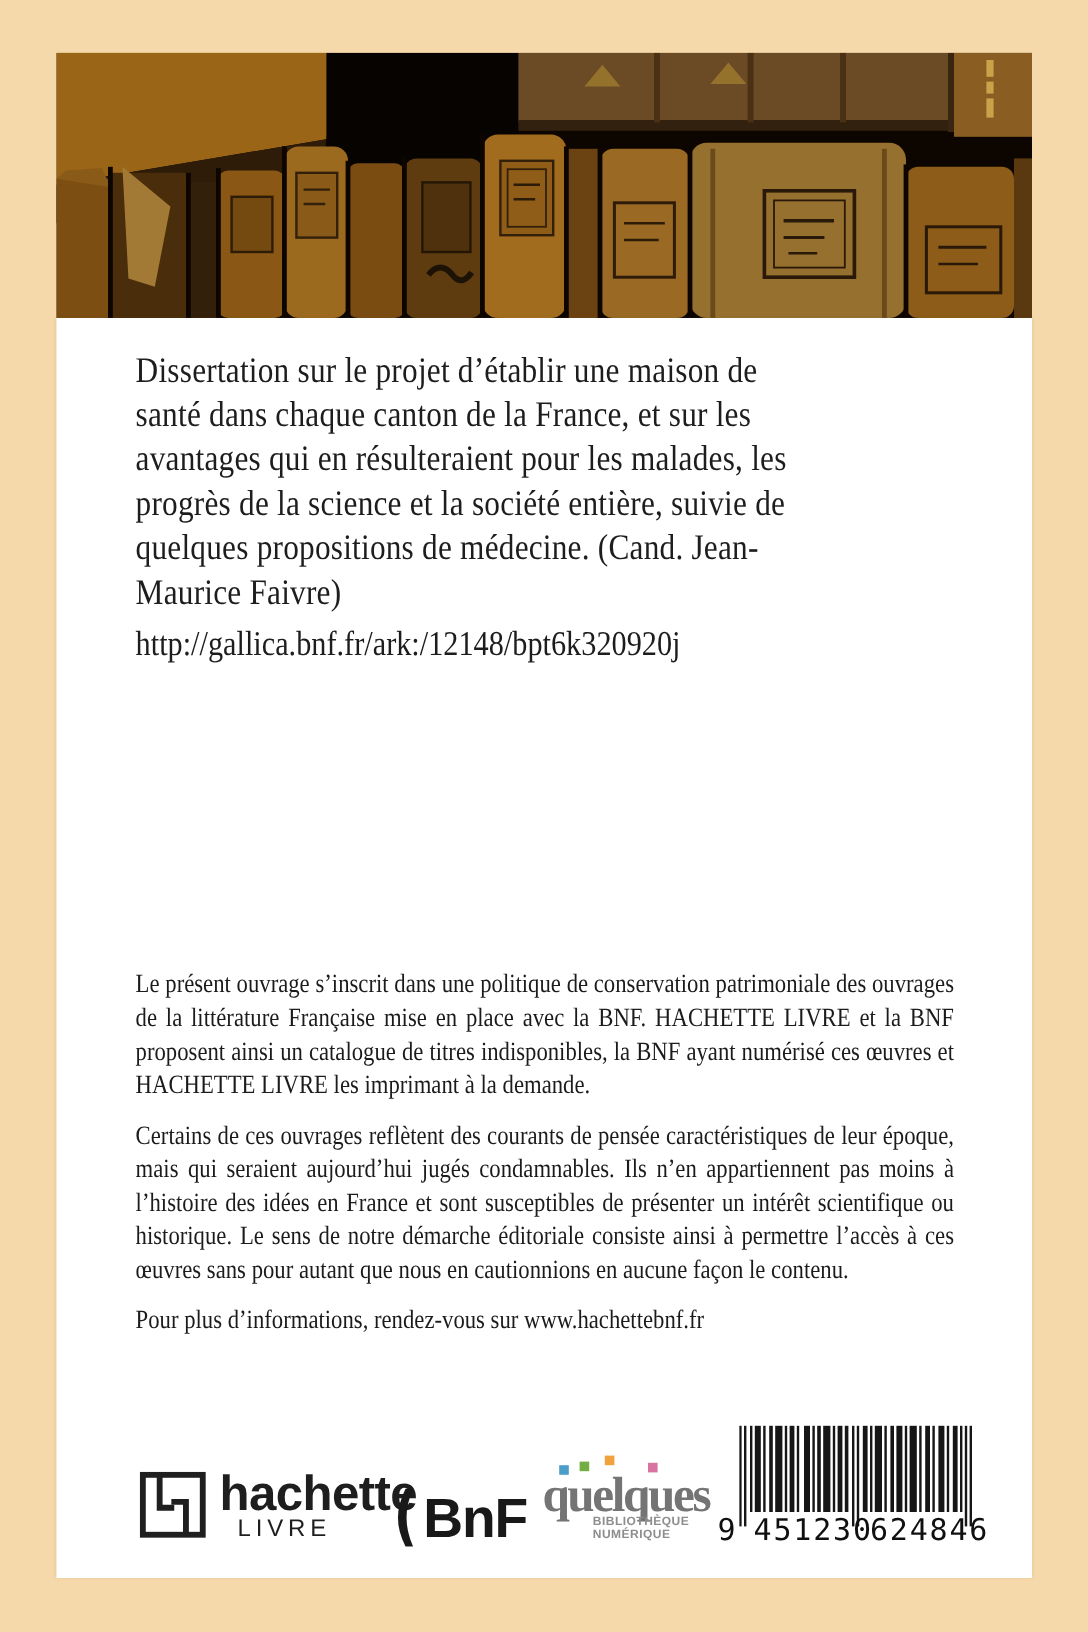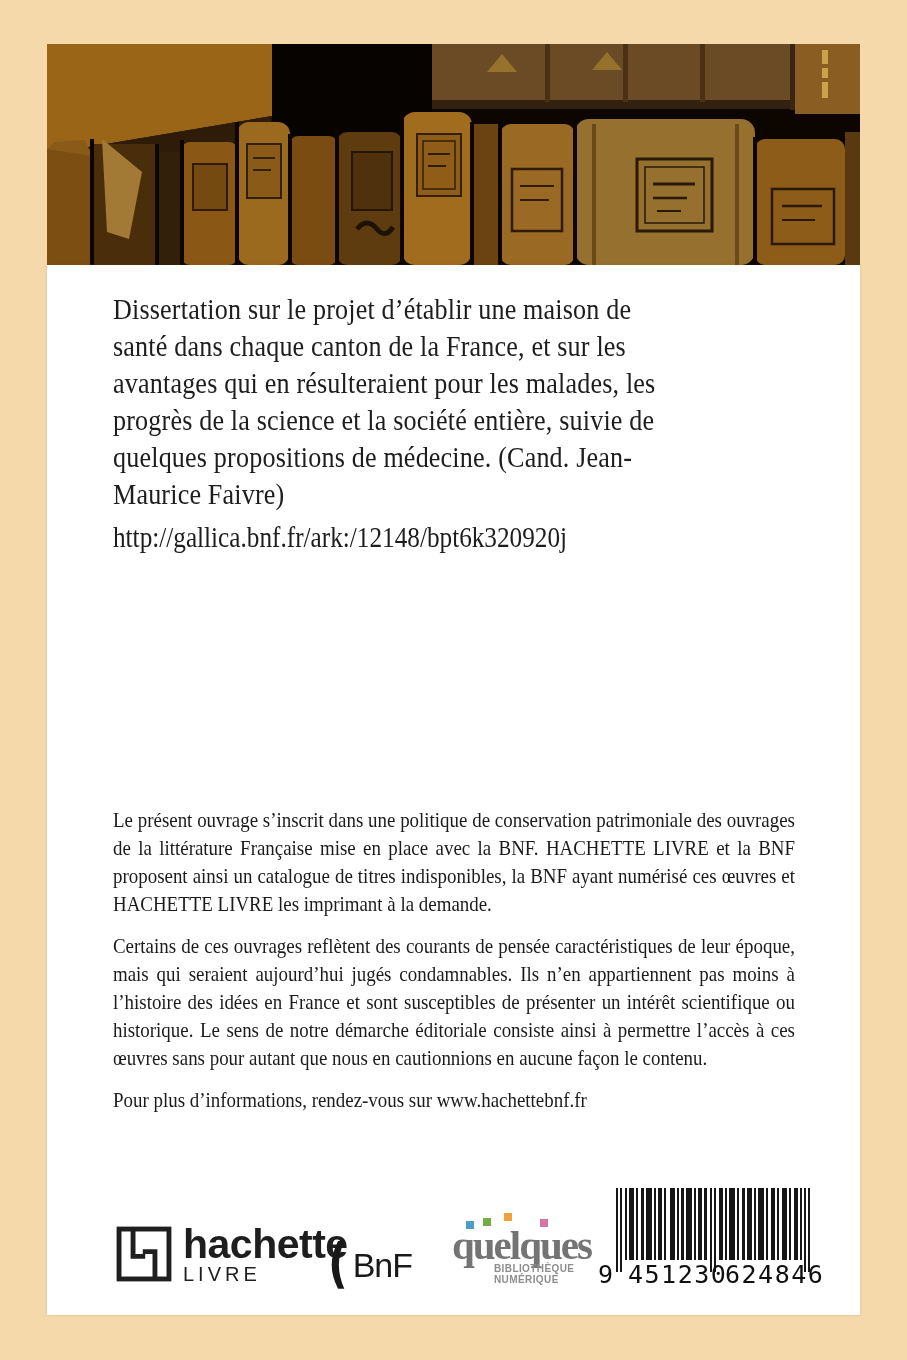--- a/index.html
+++ b/index.html
@@ -53,37 +53,37 @@
   .logo-hachette {
     position: absolute; left: 116px; top: 1226px;
     display: flex; align-items: flex-start; gap: 11px;
     font-family: "Liberation Sans", sans-serif;
     color: #1e1e1e;
   }
   .hachette-name {
     font-size: 41px; font-weight: 700; line-height: 37px; letter-spacing: -0.5px;
   }
   .hachette-sub {
-    font-size: 20px; font-weight: 400; letter-spacing: 4px; line-height: 23px;
+    font-size: 20px; font-weight: 400; letter-spacing: 4px; line-height: 23px; margin-left: 15px;
   }
 
   
   .logo-bnf {
     position: absolute; left: 328px; top: 1238px;
     font-family: "Liberation Sans", sans-serif;
     color: #191919;
     display: flex; align-items: flex-end;
   }
   .bnf-paren {
     font-family: "DejaVu Sans", sans-serif;
     font-weight: 700; font-size: 54px; line-height: 52px;
     transform: scaleX(0.8); transform-origin: 0 100%;
   }
   .bnf-name {
-    font-weight: 400; font-size: 34px; line-height: 49px; letter-spacing: -1px;
+    font-weight: 700; font-size: 46px; line-height: 49px; letter-spacing: -1px;
   }
 
   
   .logo-gallica { position: absolute; left: 452px; top: 1219px; width: 140px; height: 72px; }
   .gallica-name {
     position: absolute; left: 0; top: 6px;
     font-family: "Liberation Serif", serif;
     font-weight: 700; font-size: 41px; line-height: 40px;
     letter-spacing: -2px; color: #747474;
   }

